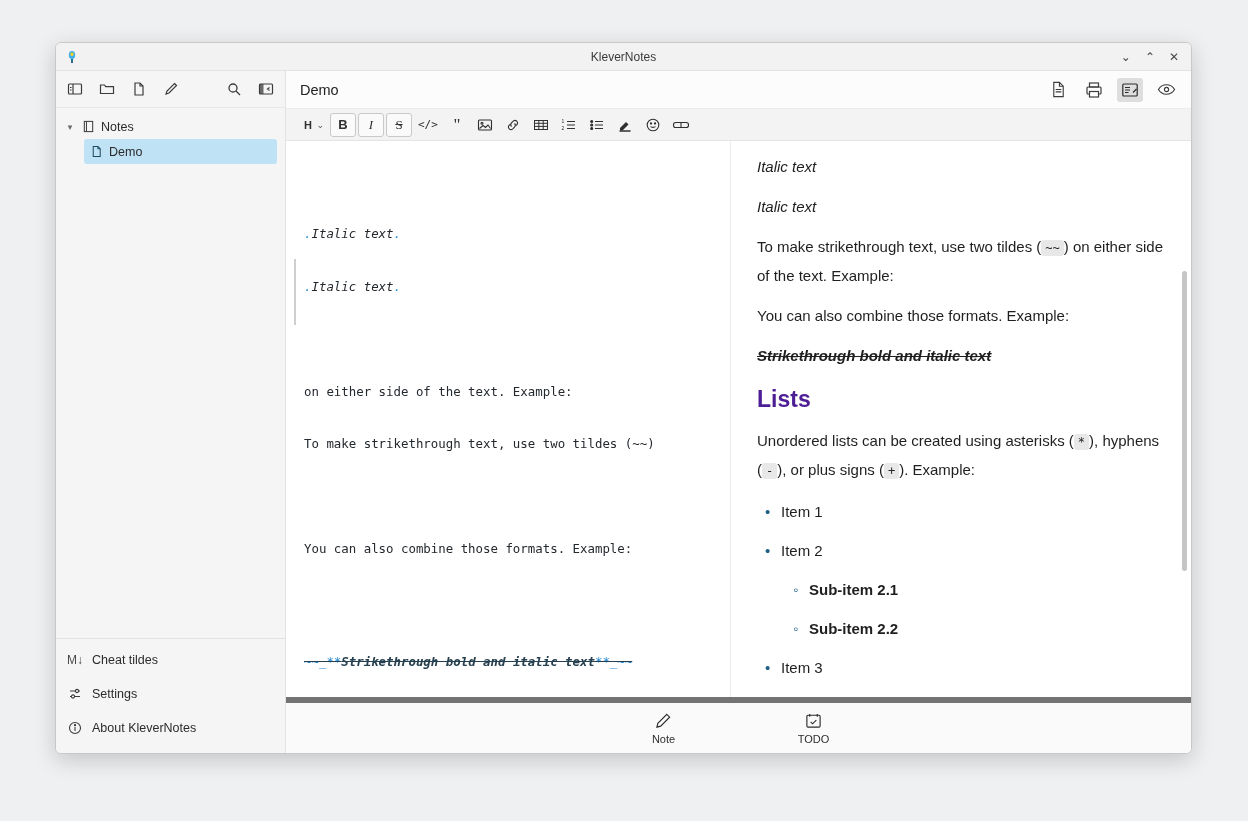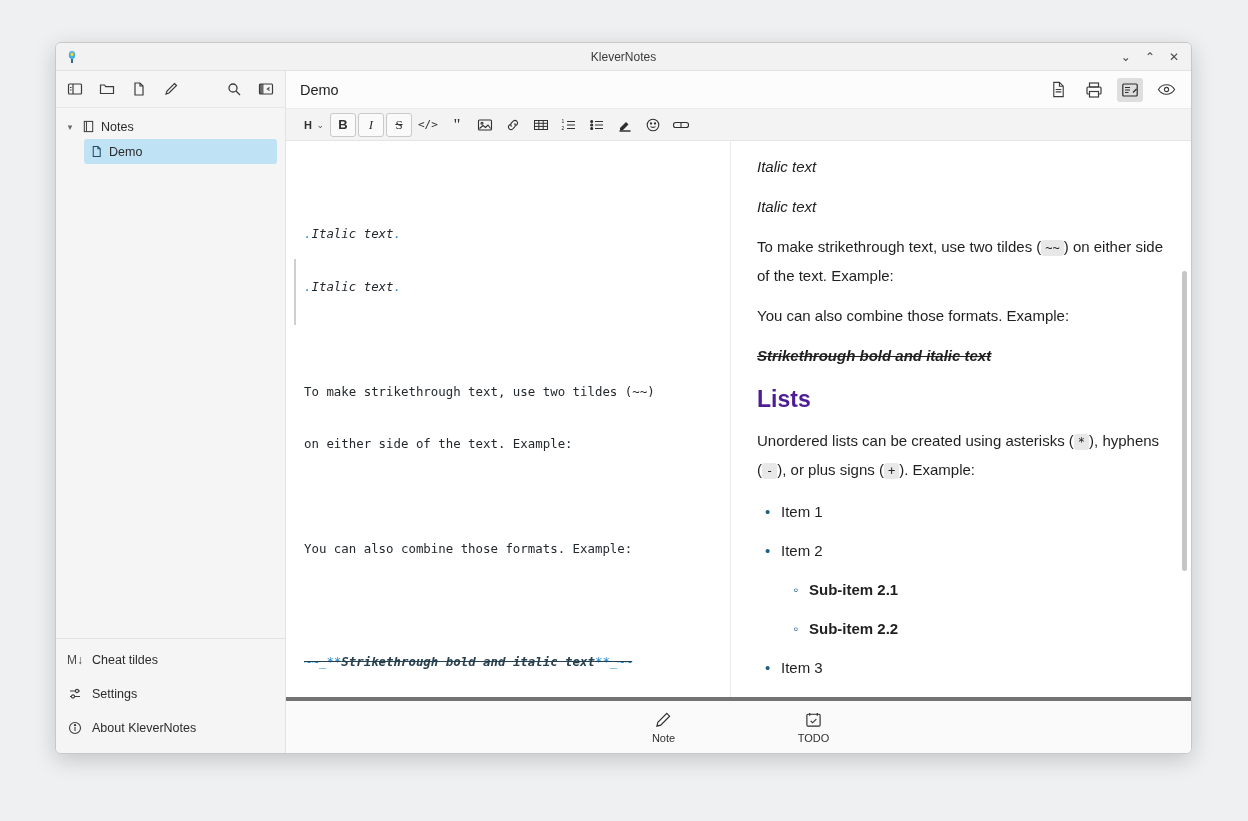--- a/index.html
+++ b/index.html
@@ -289,21 +289,21 @@
     position: absolute;
     right: 4px;
     width: 5px;
     border-radius: 3px;
     background: #c6c6c6;
   }
   
   .bottom-bar {
     height: 56px;
     flex: 0 0 56px;
-    border-top: 4px solid #737373;
+    border-top: 6px solid #737373;
     background: #fafafa;
     display: flex;
     align-items: center;
     justify-content: center;
     gap: 80px;
   }
   .bb-item {
     display: flex;
     flex-direction: column;
     align-items: center;
@@ -544,22 +544,22 @@
       </div>
 
       <div class="editor-area">
 
         <div class="pane source">
           <div class="src-cursor-bar" style="top:118px;height:66px;"></div>
 
           <div class="src-line src-italic"><span class="mk">.</span><span>Italic text</span><span class="mk">.</span></div>
           <div class="src-line src-italic"><span class="mk">.</span><span>Italic text</span><span class="mk">.</span></div>
           <div class="src-gap"></div>
+          <div class="src-line">on either side of the text. Example:</div>
           <div class="src-line">To make strikethrough text, use two tildes (~~)</div>
-          <div class="src-line">on either side of the text. Example:</div>
           <div class="src-gap"></div>
           <div class="src-line">You can also combine those formats. Example:</div>
           <div class="src-gap"></div>
           <div class="src-line src-bolditalic mk-strike" style="color:#26404f;margin-top:8px;"><span class="mk" style="font-weight:normal;font-style:normal;">~~_**</span><span>Strikethrough bold and italic text</span><span class="mk" style="font-weight:normal;font-style:normal;">**_~~</span></div>
           
           
           
           
           
           

